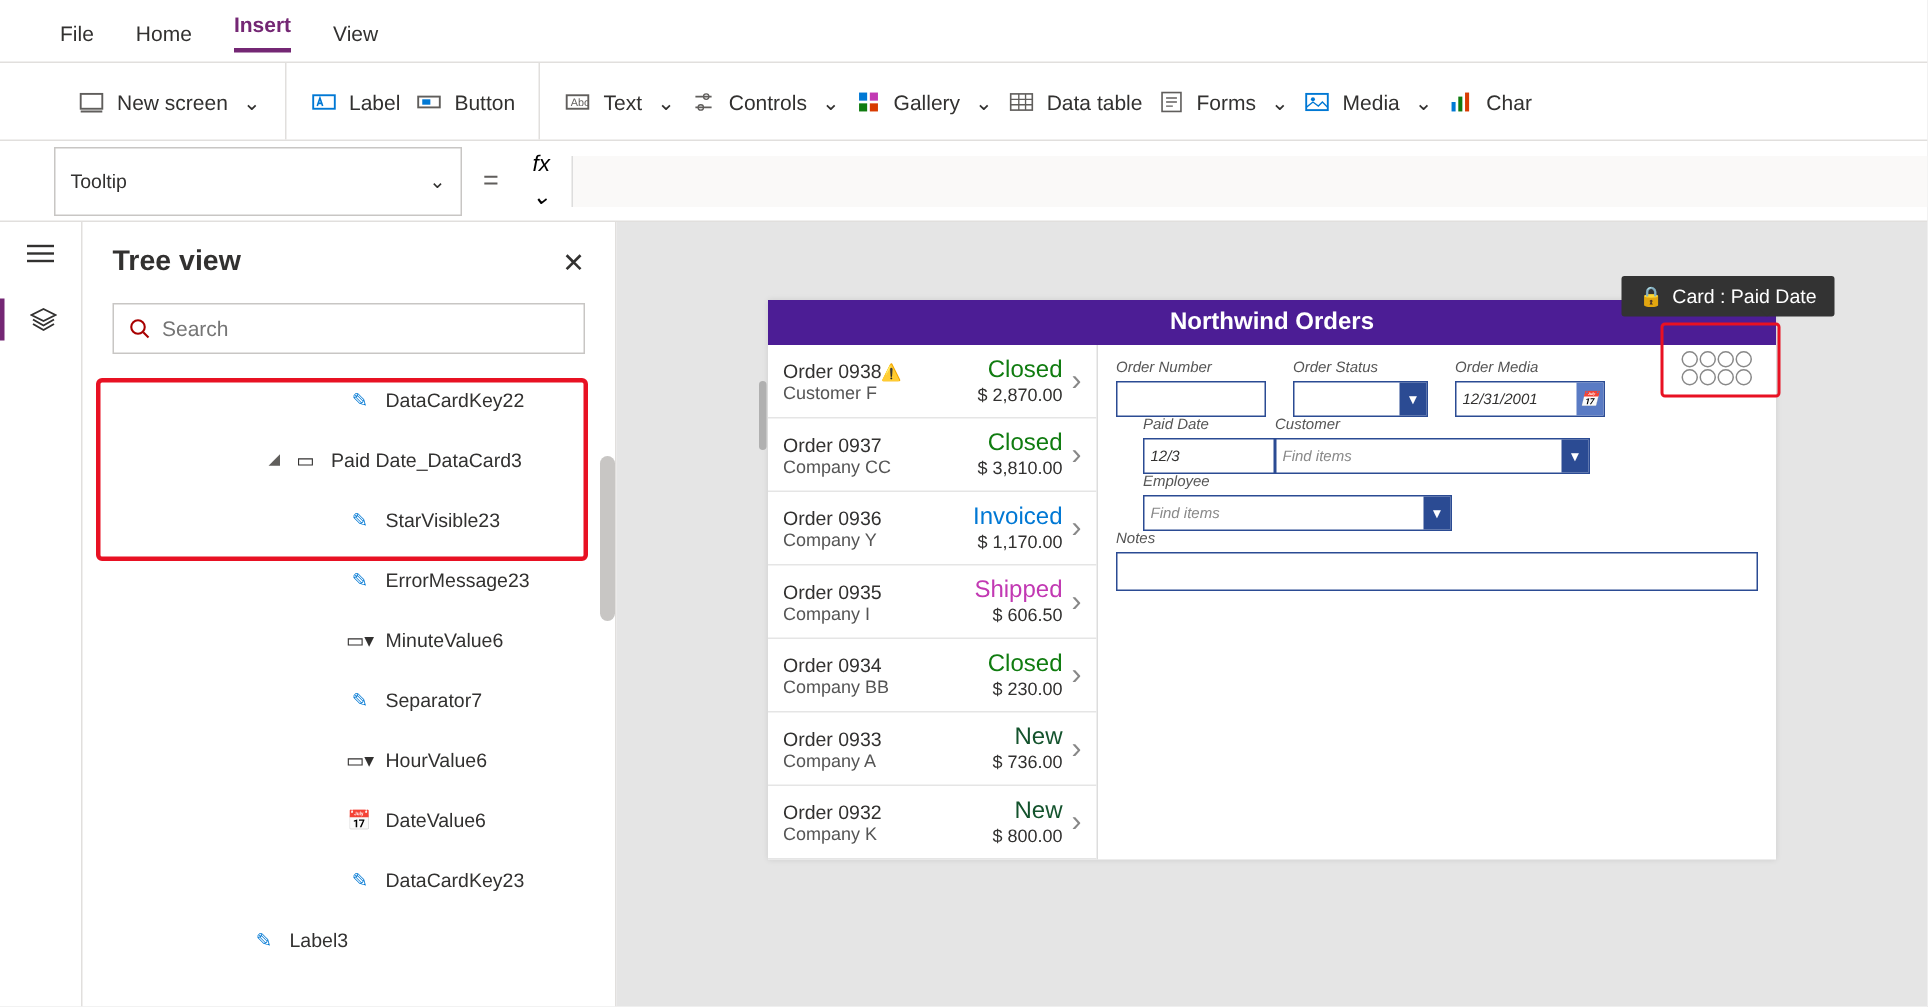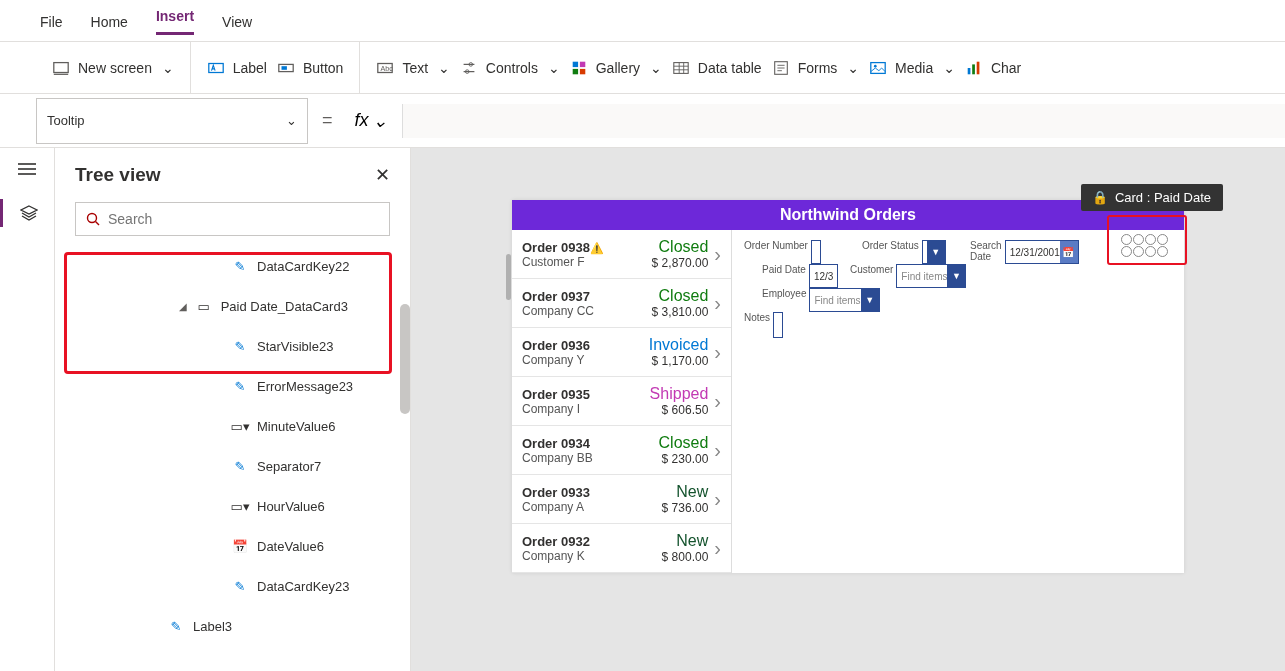--- a/index.html
+++ b/index.html
@@ -15,21 +15,21 @@
 .ribbon-group { display: flex; align-items: center; gap: 10px; padding: 0 16px; height: 100%; }
 .ribbon-sep { width: 1px; height: 100%; background: #e1dfdd; }
 .ribbon-item { display: flex; align-items: center; gap: 8px; font-size: 14px; cursor: pointer; }
 .ribbon-item svg, .ribbon-item .ico { width: 18px; height: 18px; }
 .chev { margin-left: 2px; }
 
 
 .formula-bar { display: flex; align-items: center; height: 54px; border-bottom: 1px solid #e1dfdd; padding-left: 36px; }
 .prop-select { width: 272px; height: 46px; border: 1px solid #c8c6c4; padding: 0 10px; display: flex; align-items: center; justify-content: space-between; background: #fff; cursor: pointer; }
 .eq { margin: 0 14px; font-size: 18px; color: #605e5c; }
-.fx-btn { display: flex; align-items: center; gap: 4px; border: none; background: none; font-style: italic; font-size: 18px; cursor: pointer; padding: 6px 8px; }
+.fx-btn { display: flex; align-items: center; gap: 4px; border: none; background: none; font-style: italic; font-size: 15px; cursor: pointer; padding: 6px 8px; flex-direction: column; }
 .formula-input { flex: 1; height: 34px; border: none; border-left: 1px solid #ddd; margin-left: 6px; padding-left: 10px; font-size: 14px; background: #faf9f8; }
 
 
 .main { display: flex; height: calc(671px - 42px - 52px - 54px); }
 
 
 .left-rail { width: 55px; border-right: 1px solid #e1dfdd; display: flex; flex-direction: column; align-items: center; padding-top: 14px; gap: 20px; }
 .left-rail .burger, .left-rail .layers { cursor: pointer; }
 .left-rail .layers { border-left: 3px solid #742774; width: 100%; display: flex; justify-content: center; padding: 6px 0; }
 
@@ -52,39 +52,39 @@
 .tree-item.i4 { padding-left: 112px; }
 
 .highlight-box { position: absolute; border: 3px solid #e81123; border-radius: 4px; pointer-events: none; }
 .tree-highlight { left: 64px; top: 252px; width: 328px; height: 122px; }
 
 .tree-scroll { position: absolute; right: 0; top: 156px; width: 10px; height: 110px; background: #c8c6c4; border-radius: 5px; }
 
 
 .canvas { flex: 1; background: #e5e5e5; position: relative; overflow: hidden; display:flex; justify-content:center; }
 .app { position: absolute; top: 52px; width: 672px; background: #fff; box-shadow: 0 0 4px rgba(0,0,0,0.1); }
-.app-title { background: #6d28d9; color: #fff; text-align: center; font-weight: 600; font-size: 16px; padding: 6px 0; }
+.app-title { background: #4c1d95; color: #fff; text-align: center; font-weight: 600; font-size: 16px; padding: 6px 0; }
 .app-body { display: flex; }
 .order-list { width: 220px; border-right: 1px solid #ddd; }
 .order-row { display: flex; align-items: center; padding: 8px 10px; border-bottom: 1px solid #e5e5e5; position: relative; }
 .order-left { flex: 1; }
-.order-left .oid { font-weight: 700; }
+.order-left .oid { font-weight: 400; }
 .order-left .comp { font-size: 12px; color: #555; }
 .order-right { text-align: right; }
 .order-right .stat { font-size: 16px; }
 .order-right .amt { font-size: 12px; }
 .stat.Closed { color: #107c10; }
 .stat.Invoiced { color: #0078d4; }
 .stat.Shipped { color: #c239b3; }
 .stat.New { color: #14532d; }
 .chev-r { color: #888; margin-left: 6px; }
 .list-scroll { position: absolute; left: -6px; top: 24px; width: 5px; height: 46px; background: #b0b0b0; border-radius: 3px; }
 
 .form-area { flex: 1; padding: 10px 12px; display: flex; flex-wrap: wrap; gap-y: 10px; align-content:flex-start; }
-.field { display: flex; flex-direction: row; gap: 3px; }
+.field { display: flex; flex-direction: column; gap: 3px; font-style: italic; }
 .field label { font-size: 10px; color: #555; }
 .field .ctrl { height: 24px; border: 1px solid #2b4b93; background: #fff; display: flex; align-items: center; padding: 0 4px; font-size: 10px; }
 .dd-arrow { width: 18px; background: #2b4b93; height: 100%; margin-right: -4px; margin-left:auto; display:flex; align-items:center; justify-content:center; color:#fff; font-size:9px; }
 .cal-btn { width: 18px; background: #5a7bc4; height: 100%; margin-right:-4px; margin-left:auto; display:flex; align-items:center; justify-content:center; color:#fff; font-size:10px; }
 
 
 .card-tooltip { position: absolute; top: 36px; right: 62px; background: #333; color: #fff; padding: 6px 12px; font-size: 13px; border-radius: 2px; display: flex; align-items: center; gap: 6px; z-index: 5; }
 .card-tooltip::after { content: ""; position: absolute; bottom: -5px; right: 40px; border: 5px solid transparent; border-top-color: #333; }
 
 .paid-selection { position: absolute; top: 67px; right: 98px; width: 80px; height: 50px; border: 2px solid #e81123; border-radius: 3px; z-index: 3; pointer-events:none; }
@@ -394,21 +394,21 @@
             <label>Order Number</label>
             <div class="ctrl"></div>
           </div>
           <div class="field" style="width:90px; margin-left:18px">
             <label>Order Status</label>
             <div class="ctrl">
                 <span class="dd-arrow">▼</span>
               </div>
           </div>
           <div class="field" style="width:100px; margin-left:18px">
-            <label>Search Date</label>
+            <label>Order Media</label>
             <div class="ctrl">
                 <span>12/31/2001</span>
                 <span class="cal-btn">📅</span>
               </div>
           </div>
           <div class="field" style="width:88px; margin-left:18px">
             <label>Paid Date</label>
             <div class="ctrl">
                 <span>12/3</span>
               </div>

